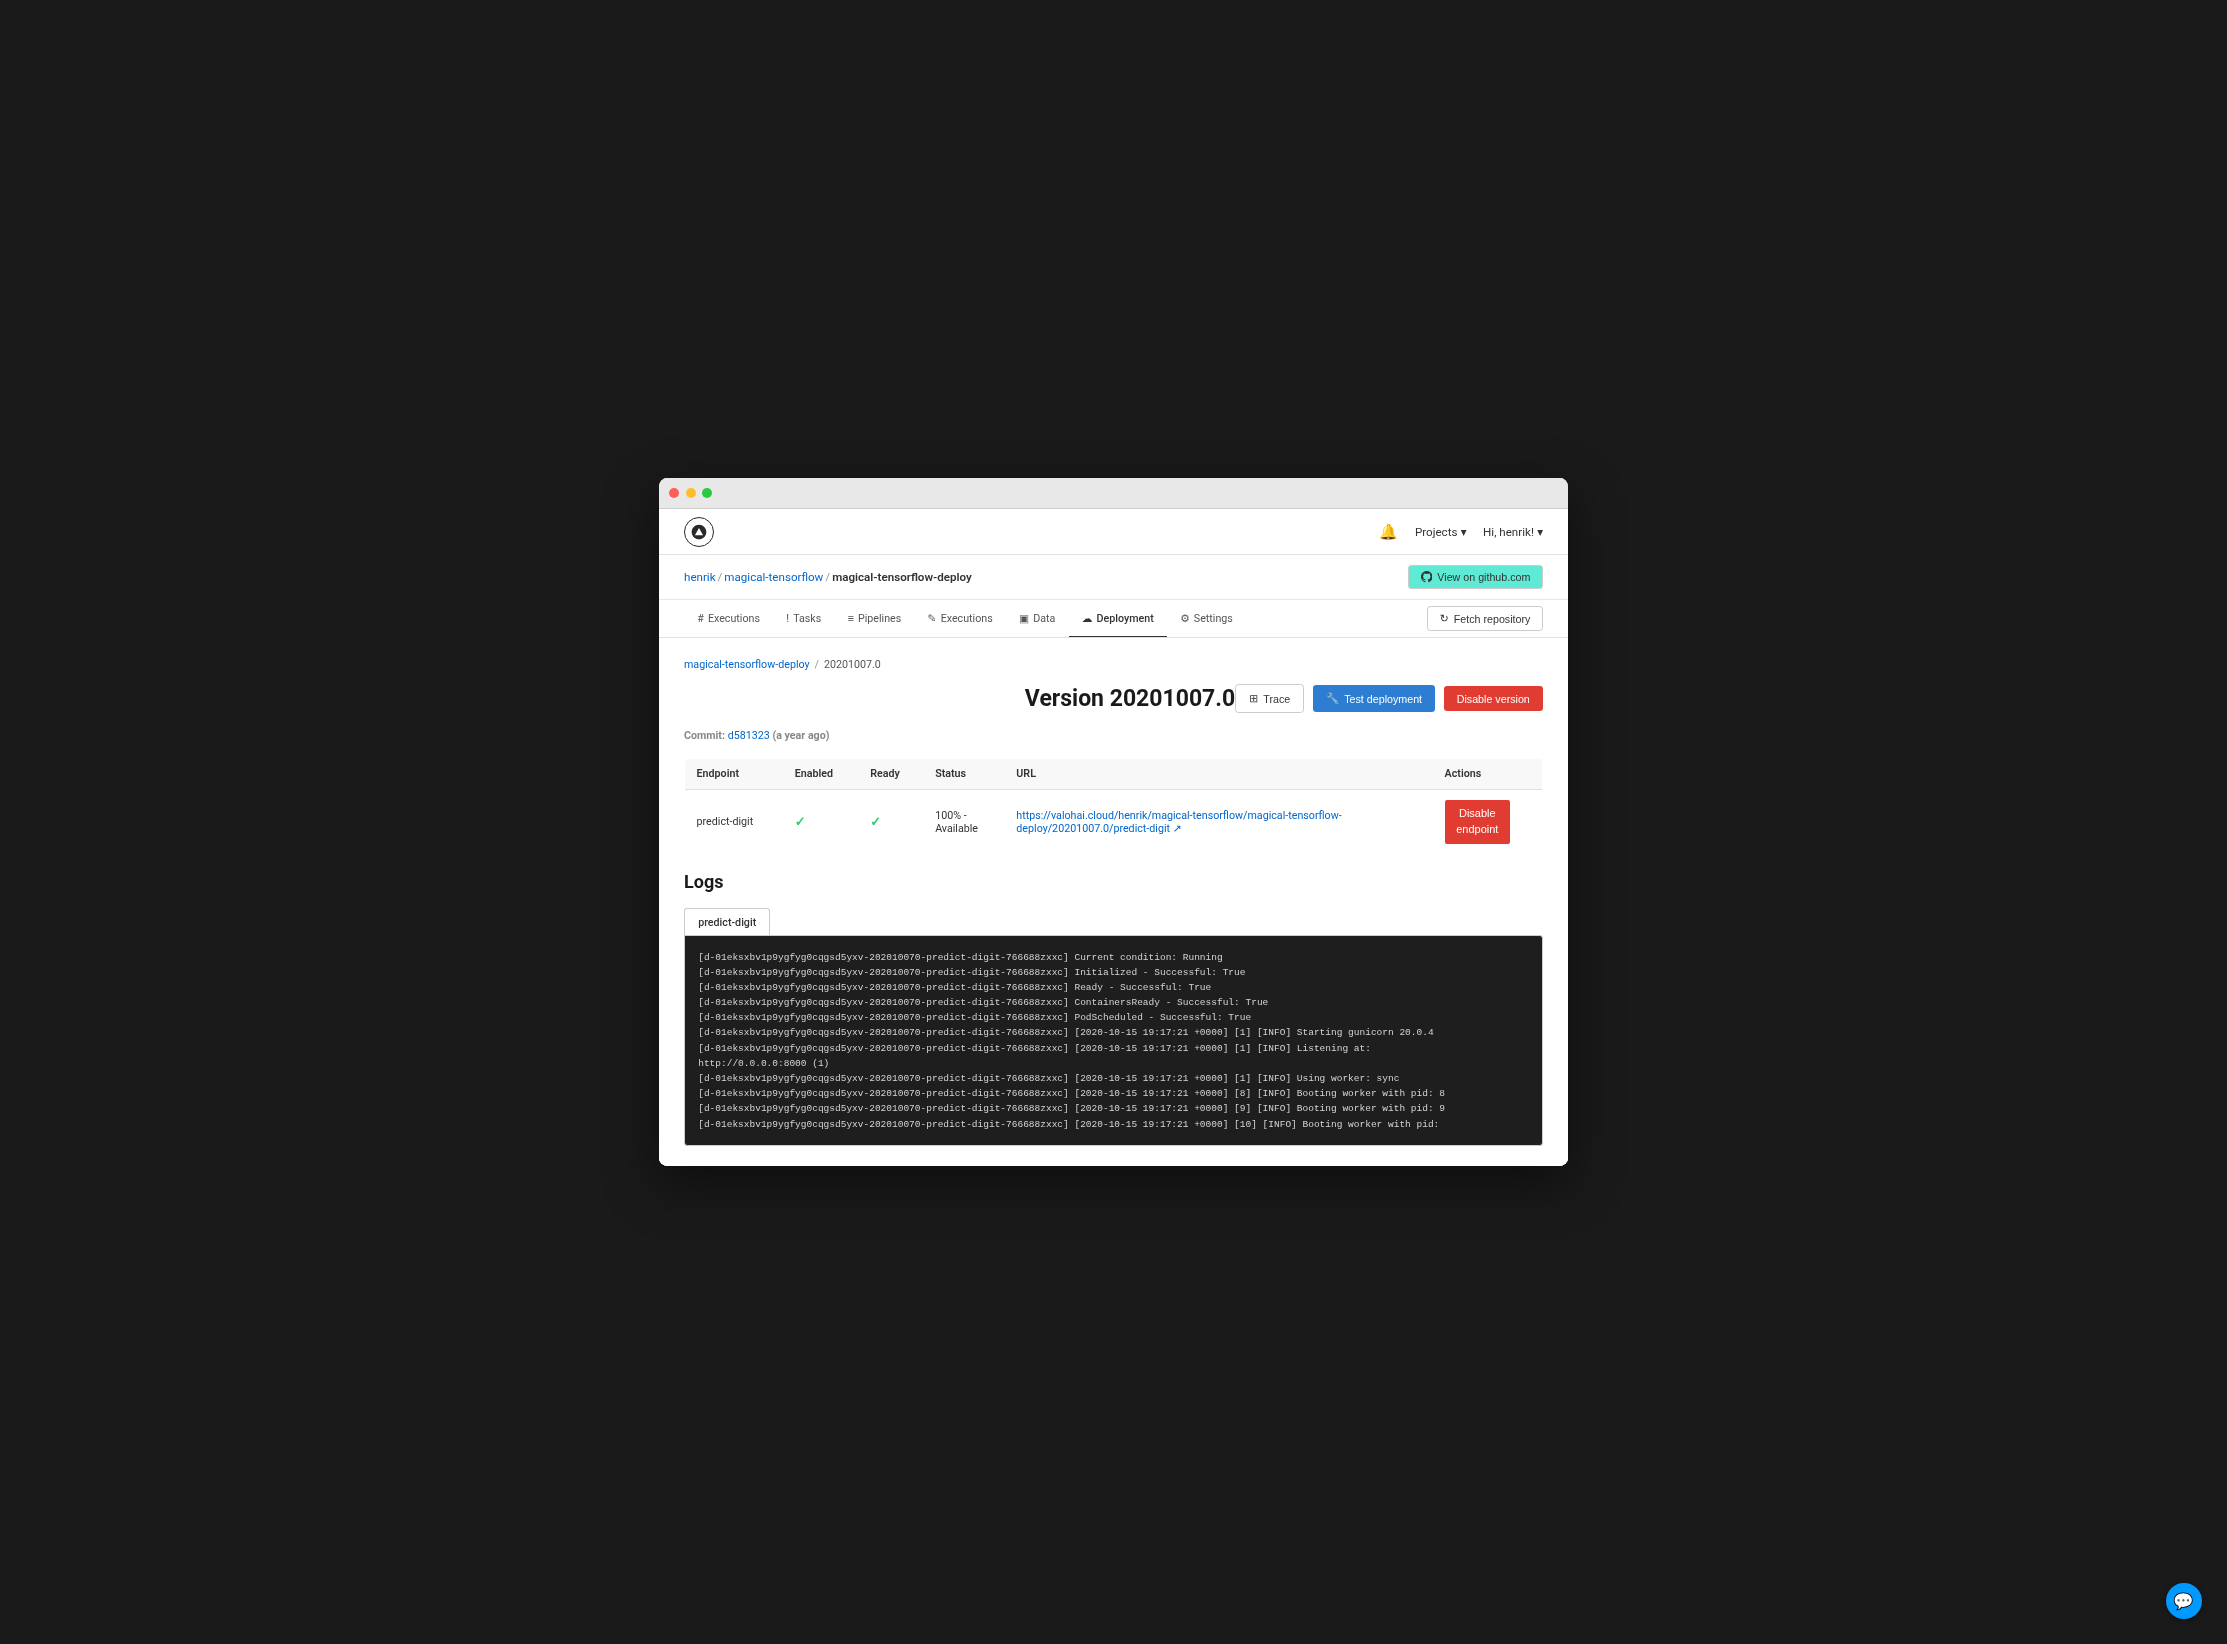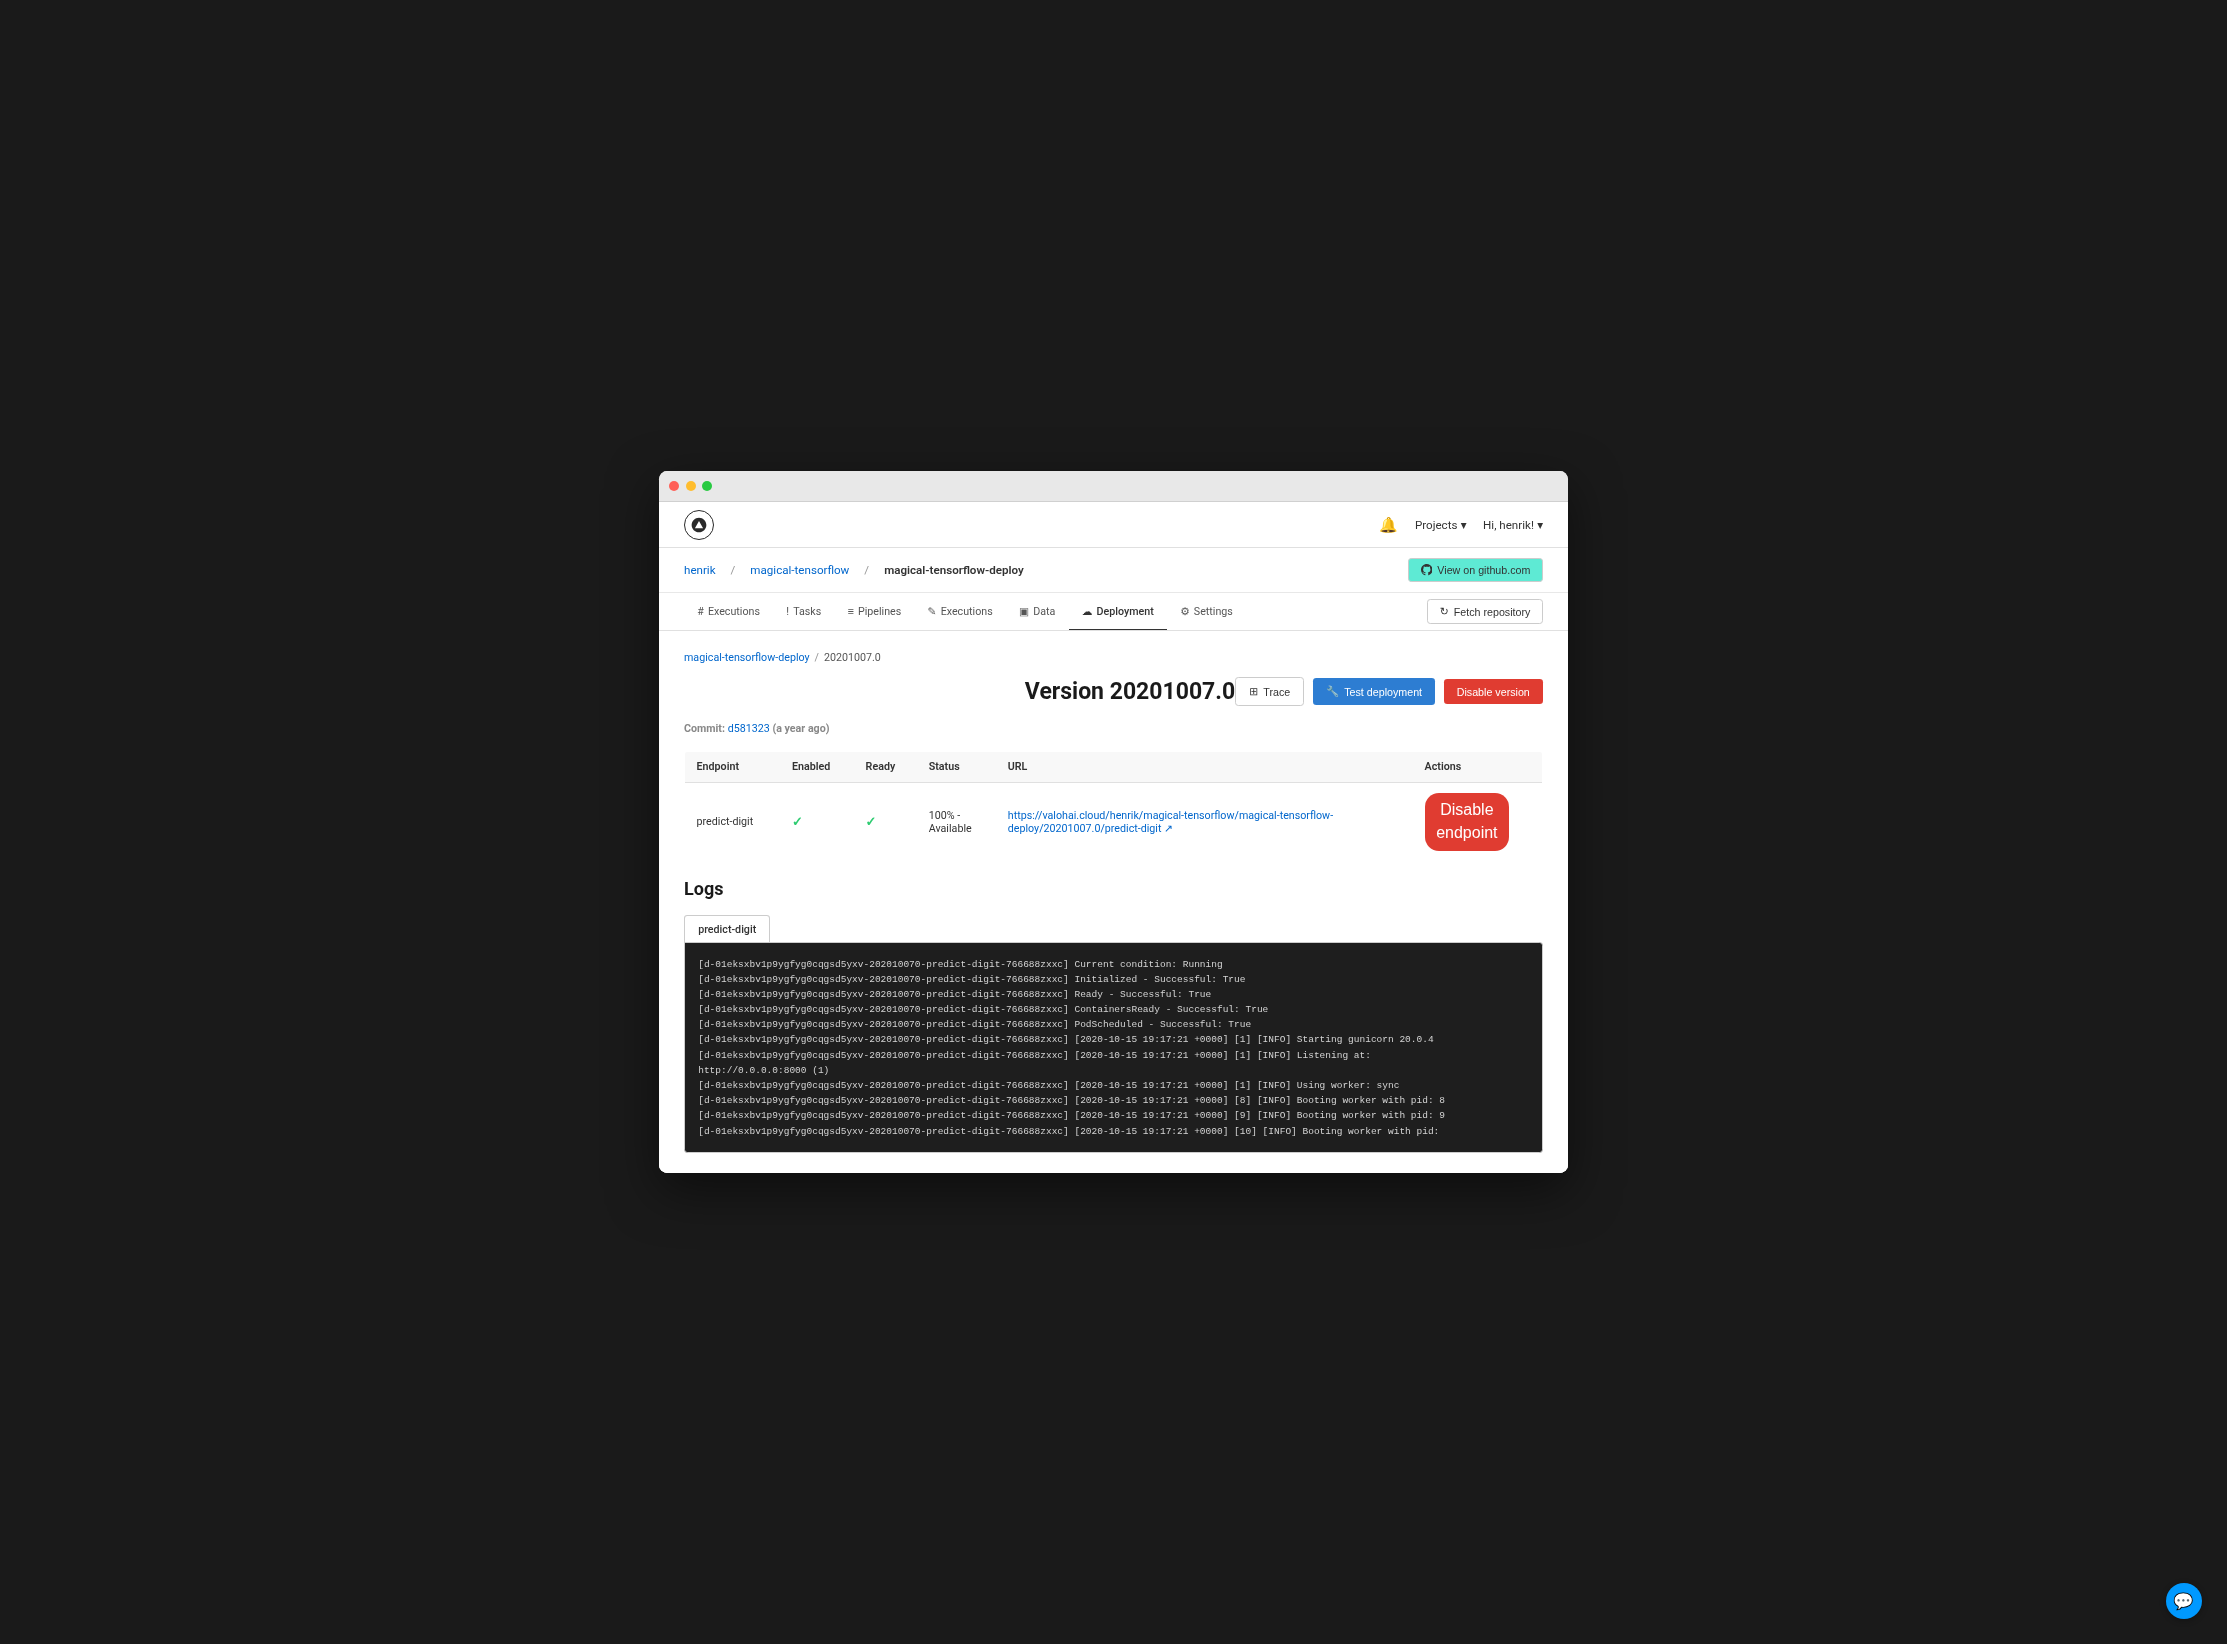--- a/index.html
+++ b/index.html
@@ -68,21 +68,21 @@
     
     .breadcrumb-bar {
       background: #fff;
       padding: 10px 25px;
       border-bottom: 0.8px solid #e8e8e8;
       display: flex;
       justify-content: space-between;
       align-items: center;
     }
     .breadcrumb {
-      display: flex; align-items: center; gap: 15px; font-size: 11.6px;
+      display: flex; align-items: center; gap: 2px; font-size: 11.6px;
     }
     .breadcrumb a { color: #0066cc; text-decoration: none; }
     .breadcrumb-sep { color: #999; }
     .breadcrumb-current { color: #333; font-weight: 600; }
 
     .btn-view-github {
       background: #5eead4;
       border: 0.8px solid #ccc;
       border-radius: 3.3px;
       padding: 5px 11.6px;
@@ -225,23 +225,23 @@
     }
     .data-table tr:last-child td { border-bottom: none; }
 
     .check-icon { color: #2ecc71; font-size: 13.2px; font-weight: bold; }
     .status-available { color: #333; }
     .endpoint-url a { color: #0066cc; text-decoration: none; font-size: 10.7px; }
 
     .btn-disable-endpoint {
       background: #e03c31;
       border: none;
-      border-radius: 14px;
+      border-radius: 2px;
       padding: 6.6px 11.6px;
-      font-size: 16px;
+      font-size: 11px;
       cursor: pointer;
       color: #fff;
       font-weight: 500;
       line-height: 1.4;
       text-align: center;
     }
 
     
     .logs-section { margin-top: 8.3px; }
     .logs-title {

